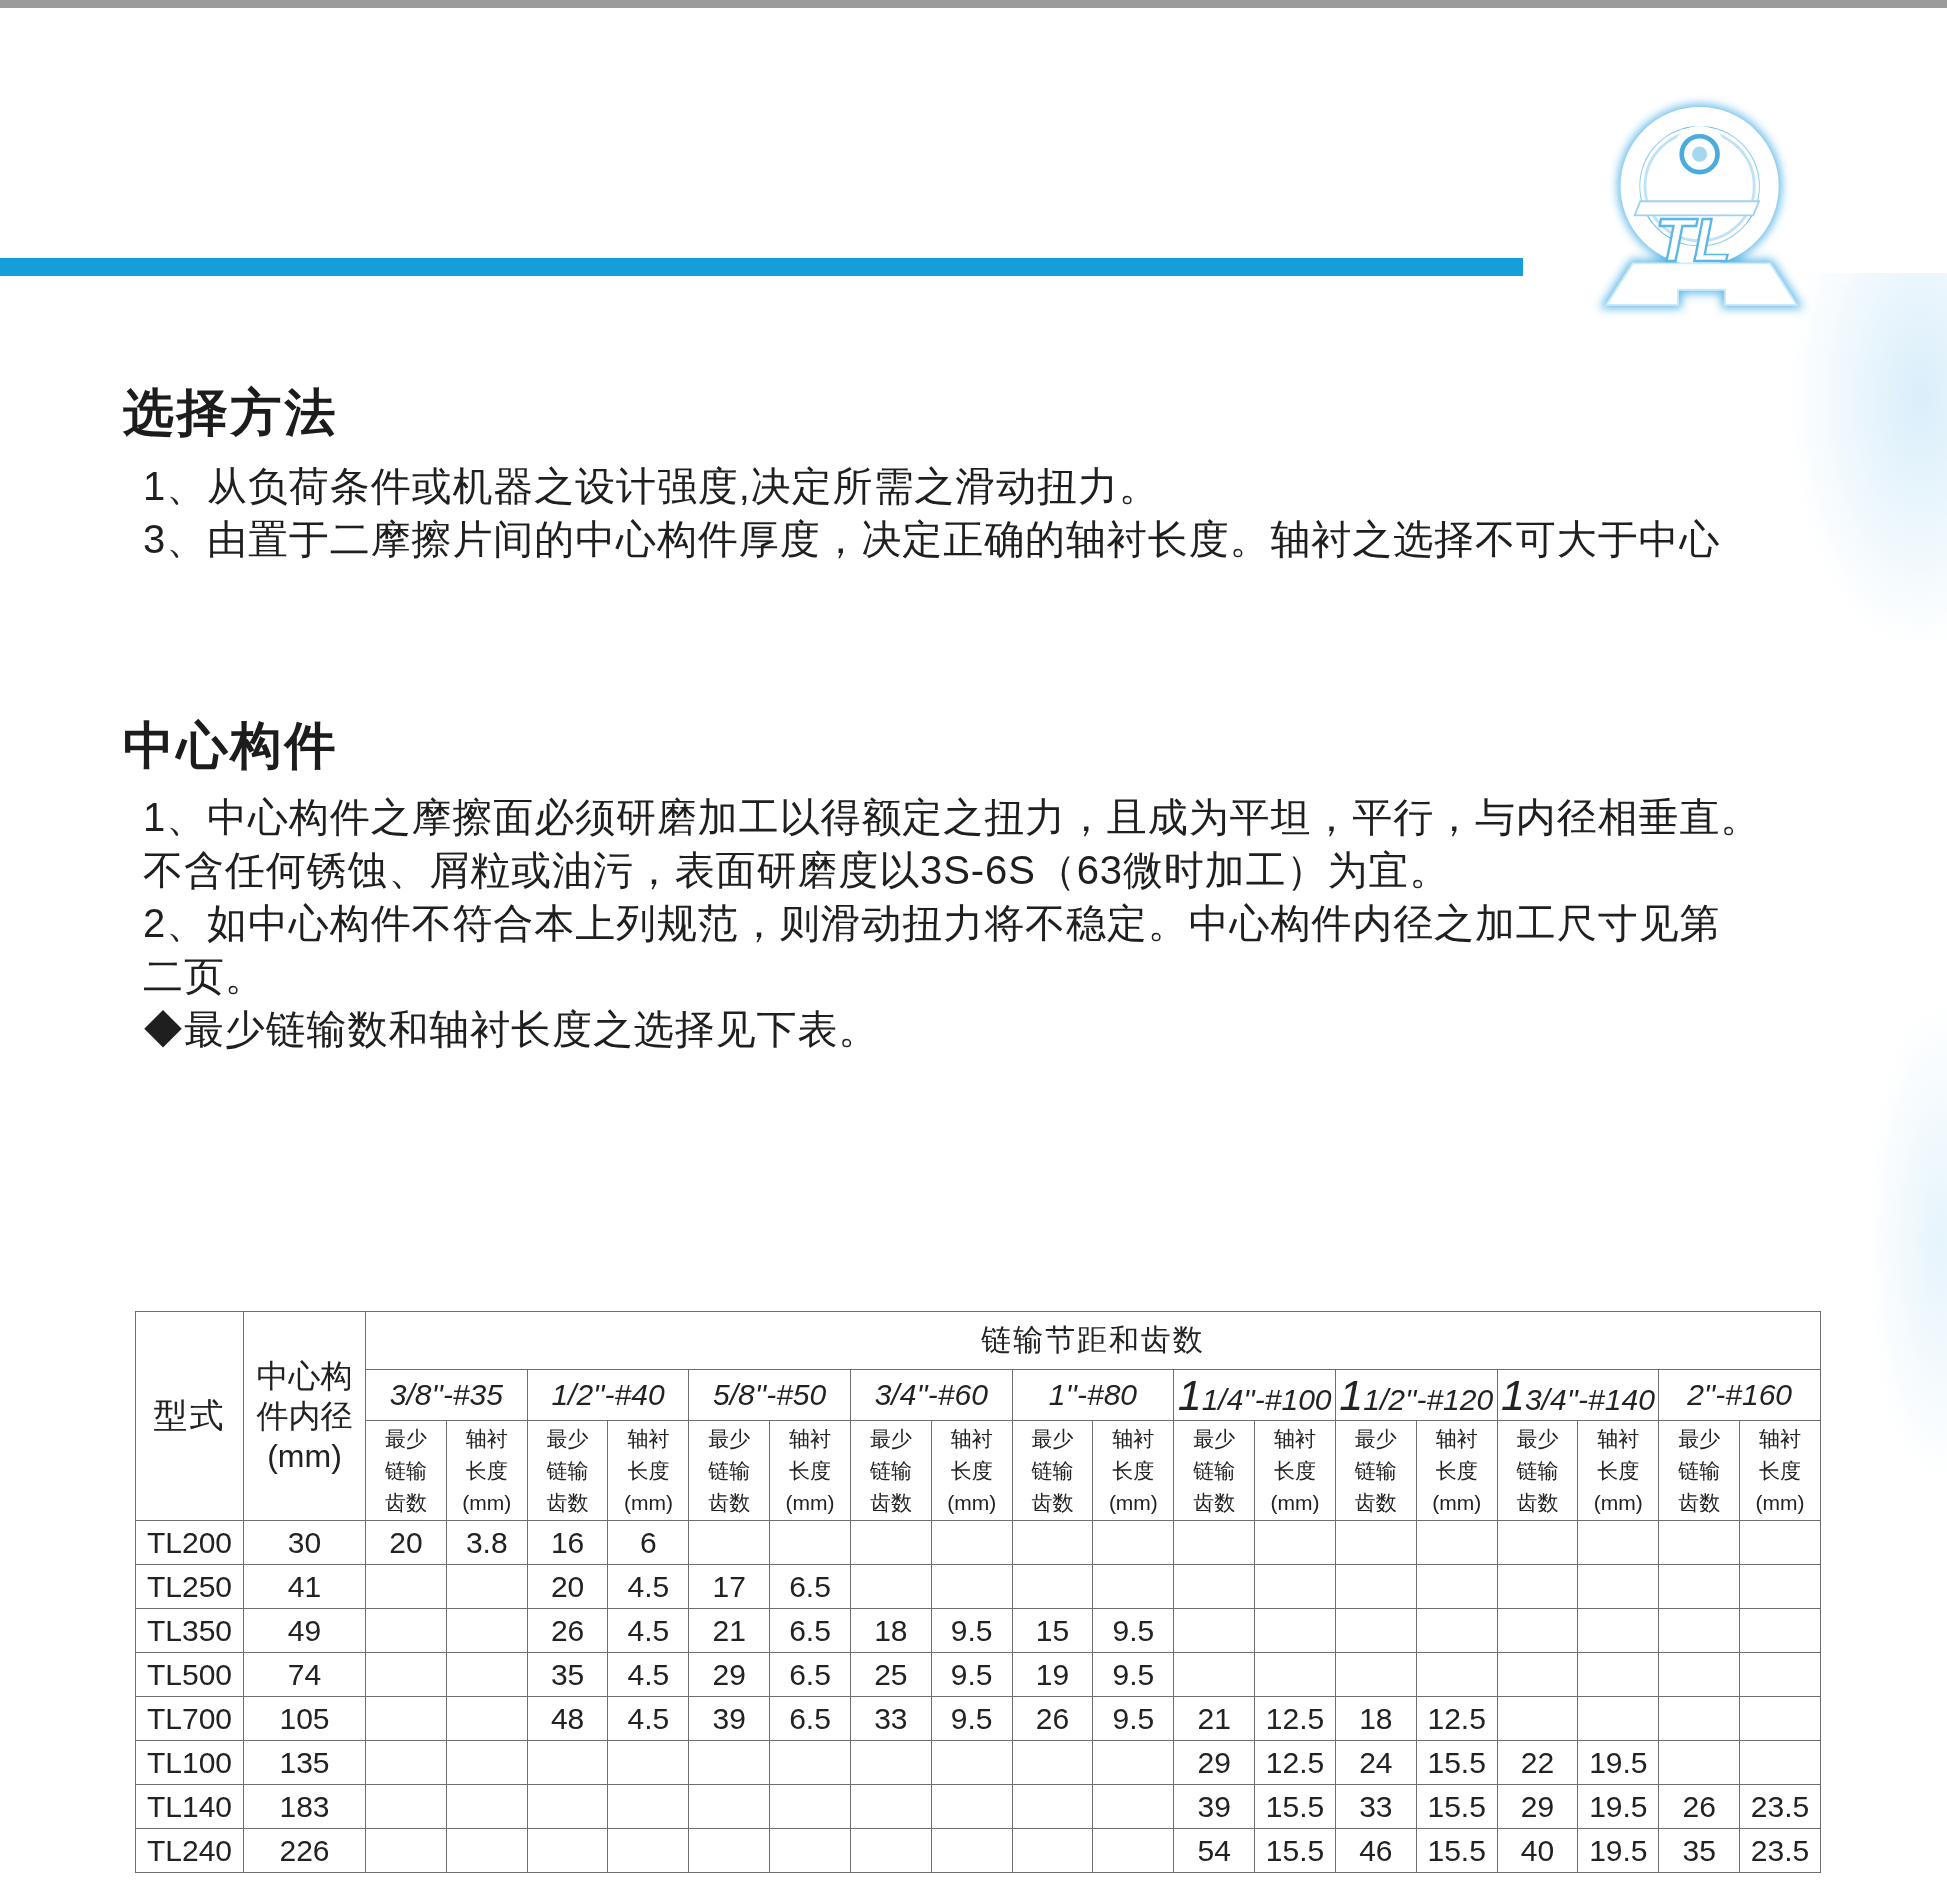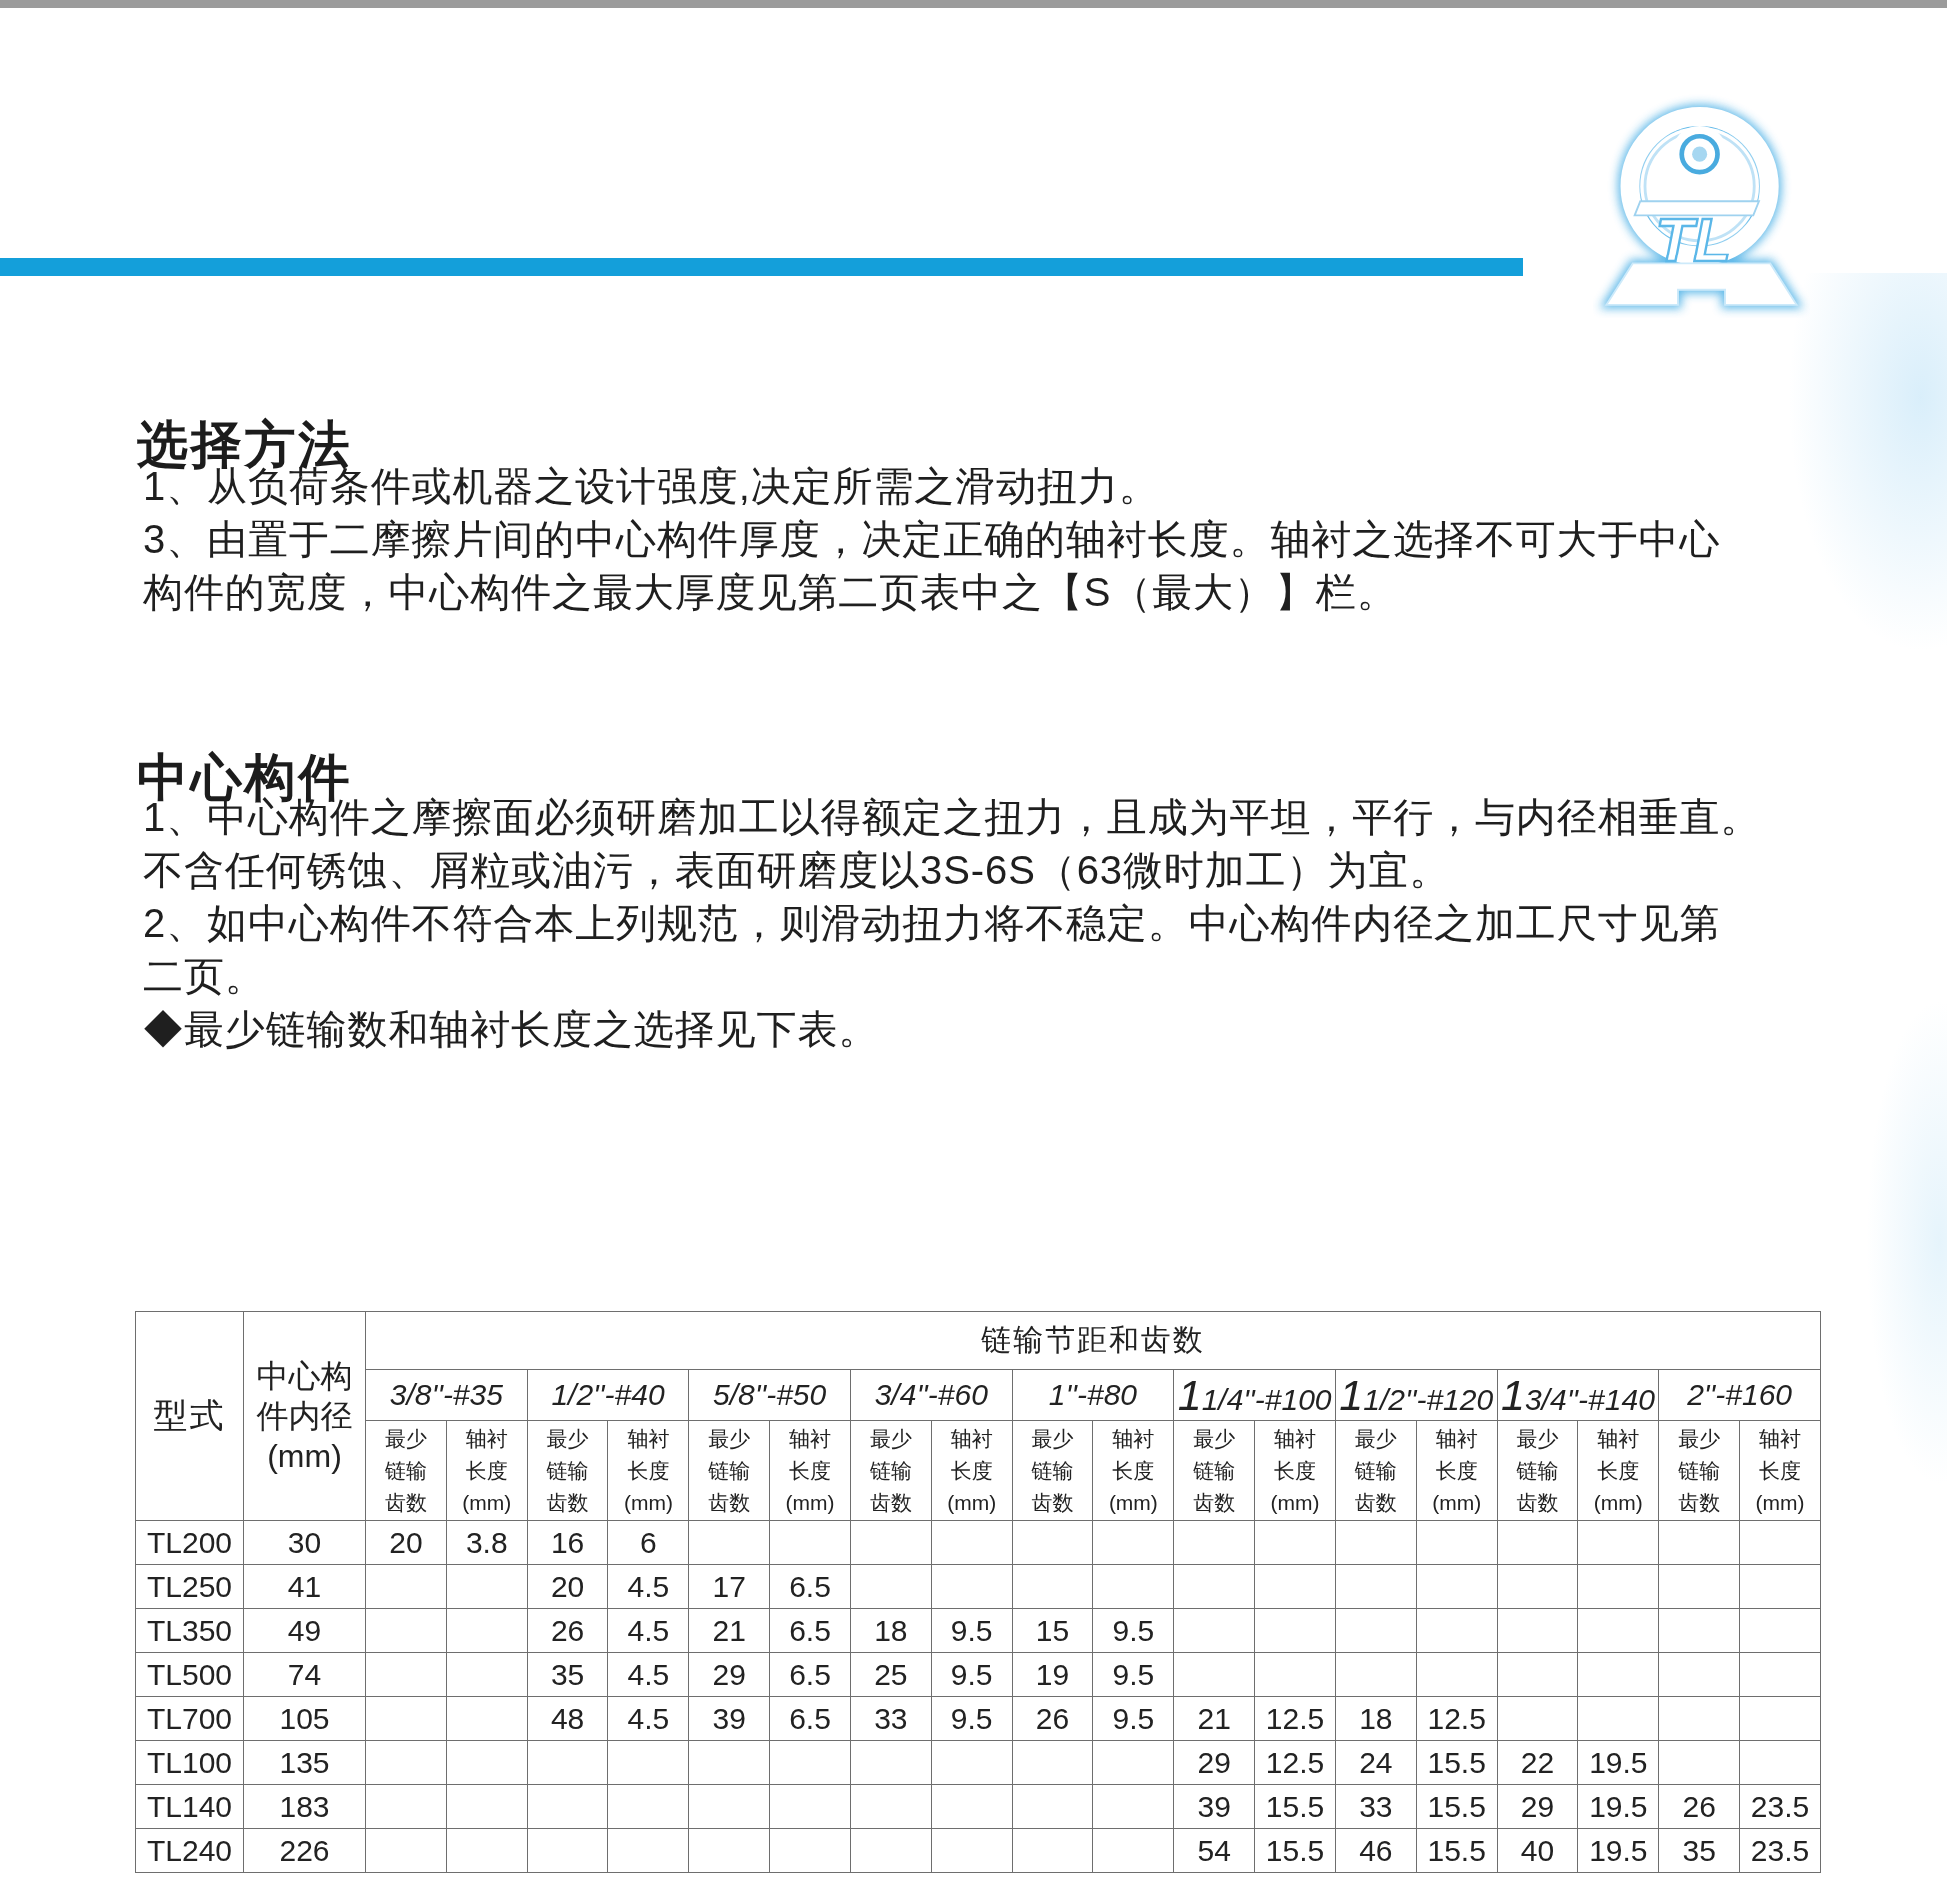--- a/index.html
+++ b/index.html
@@ -11,21 +11,21 @@
   .top-line { position:absolute; left:0; top:0; width:1947px; height:7.5px; background:#9b9b9b; }
   .blue-bar { position:absolute; left:0; top:258px; width:1523px; height:18px; background:#149fda; }
 
   
   .ghost { position:absolute; pointer-events:none; }
   .g1 { left:1770px; top:273px; width:177px; height:414px;
         background:radial-gradient(ellipse at 85% 30%, rgba(130,200,240,0.30), rgba(255,255,255,0) 62%); }
   .g2 { left:1860px; top:979px; width:88px; height:527px;
         background:radial-gradient(ellipse at 90% 50%, rgba(140,205,240,0.22), rgba(255,255,255,0) 65%); }
 
-  .section { position:absolute; left:137px; width:1686px;margin-top:32px; }
+  .section { position:absolute; left:123px; width:1686px; }
   .sec-title { font-size:51px; font-weight:700; letter-spacing:2.8px; margin:0; color:#1c1c1c; }
   .para { position:absolute; left:143px; width:1695px; }
   .line { font-size:40px; line-height:53px; letter-spacing:0.9px; margin:0; white-space:nowrap; }
 
   .table-wrap { position:absolute; left:135px; top:1311px; }
   table.spec { border-collapse:collapse; table-layout:fixed; width:1686px; }
   table.spec th, table.spec td {
     border:1.9px solid #6e6e6e; padding:0; text-align:center; vertical-align:middle;
     font-weight:400; color:#222; overflow:hidden;
   }
@@ -76,21 +76,20 @@
     <text x="66" y="180" font-size="66" font-style="italic" font-weight="bold" fill="#ffffff" stroke="#5bb7e8" stroke-width="2.5">TL</text>
   </g>
 </svg>
 
 <div class="section" style="top:379px;">
   <h1 class="sec-title">选择方法</h1>
 </div>
 <div class="para" style="top:460px;">
   <p class="line">1、从负荷条件或机器之设计强度,决定所需之滑动扭力。</p>
   <p class="line">3、由置于二摩擦片间的中心构件厚度，决定正确的轴衬长度。轴衬之选择不可大于中心</p>
-  <p class="line">构件的宽度，中心构件之最大厚度见第二页表中之【S（最大）】栏。</p>
 </div>
 
 <div class="section" style="top:712px;">
   <h1 class="sec-title">中心构件</h1>
 </div>
 <div class="para" style="top:791px;">
   <p class="line">1、中心构件之摩擦面必须研磨加工以得额定之扭力，且成为平坦，平行，与内径相垂直。</p>
   <p class="line">不含任何锈蚀、屑粒或油污，表面研磨度以3S-6S（63微时加工）为宜。</p>
   <p class="line">2、如中心构件不符合本上列规范，则滑动扭力将不稳定。中心构件内径之加工尺寸见第</p>
   <p class="line">二页。</p>

